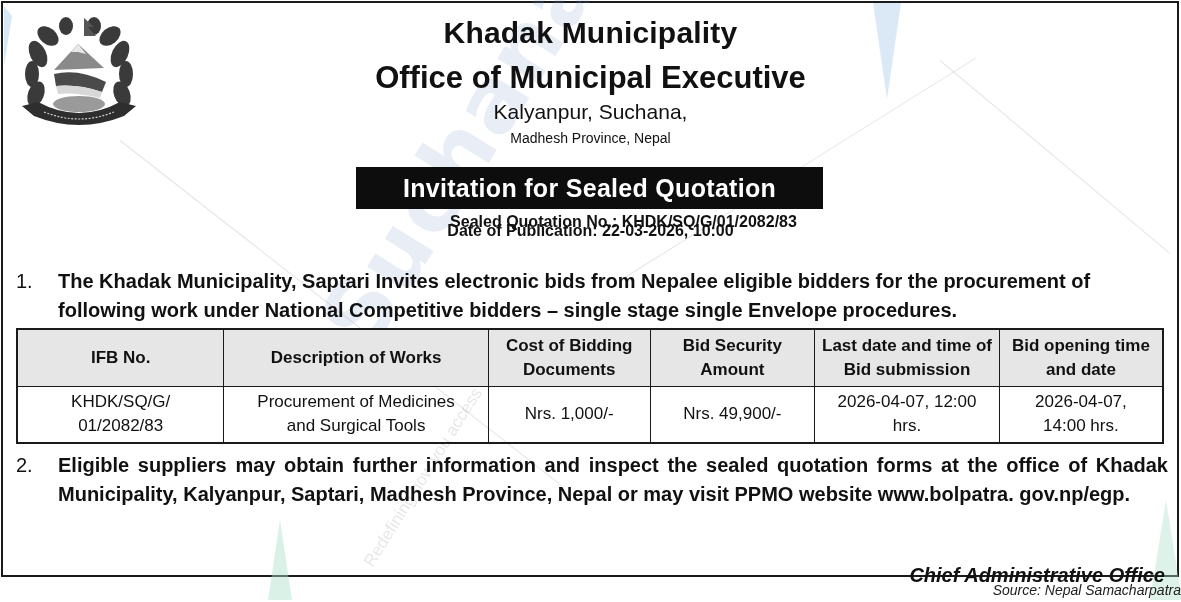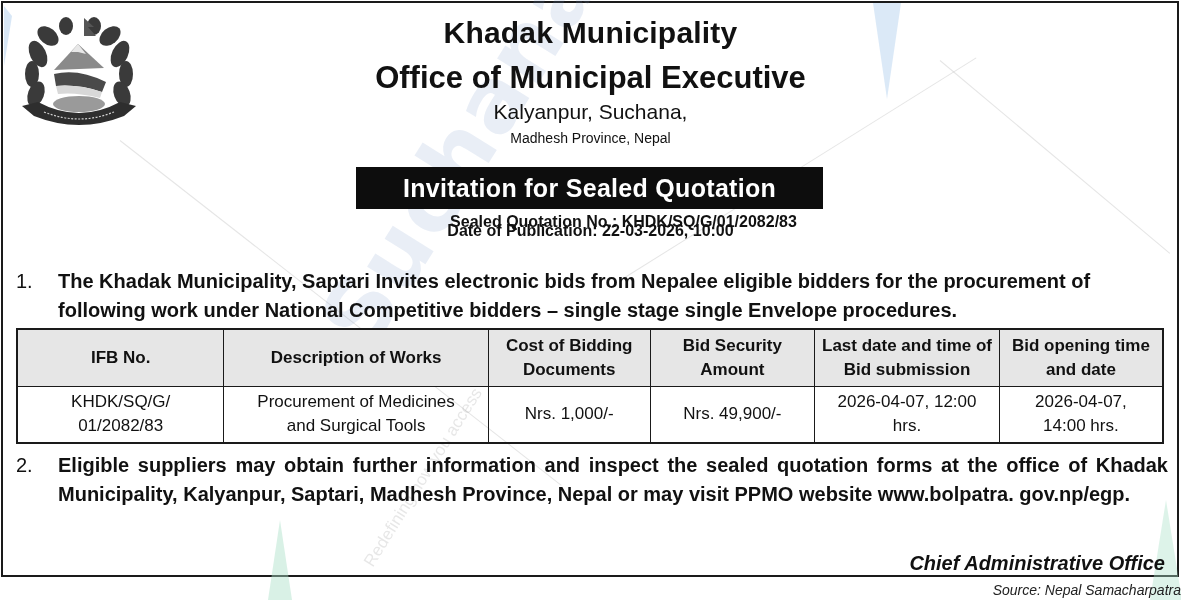--- a/index.html
+++ b/index.html
@@ -63,21 +63,21 @@
     position: absolute; left: 16px; top: 328px; width: 1148px; height: 115px;
     border-collapse: collapse; border: 2px solid #1a1a1a; font-size: 17px;
   }
   table.ifb th, table.ifb td {
     border: 1.5px solid #1a1a1a; text-align: center; vertical-align: middle; padding: 0 6px; line-height: 24px;
   }
   table.ifb th { background: #e6e6e6; font-weight: bold; height: 57px; }
   table.ifb td { height: 57px; font-weight: normal; }
 
   .signature {
-    position: absolute; right: 16px; top: 552px; font-size: 20px; font-weight: bold; font-style: italic; color: #111;
+    position: absolute; right: 16px; top: 564px; font-size: 20px; font-weight: bold; font-style: italic; color: #111;
   }
   .source {
     position: absolute; right: 0; top: 582px; font-size: 14px; font-style: italic; color: #222;
   }
 </style>
 </head>
 <body>
 
 <div class="frame"></div>
 

